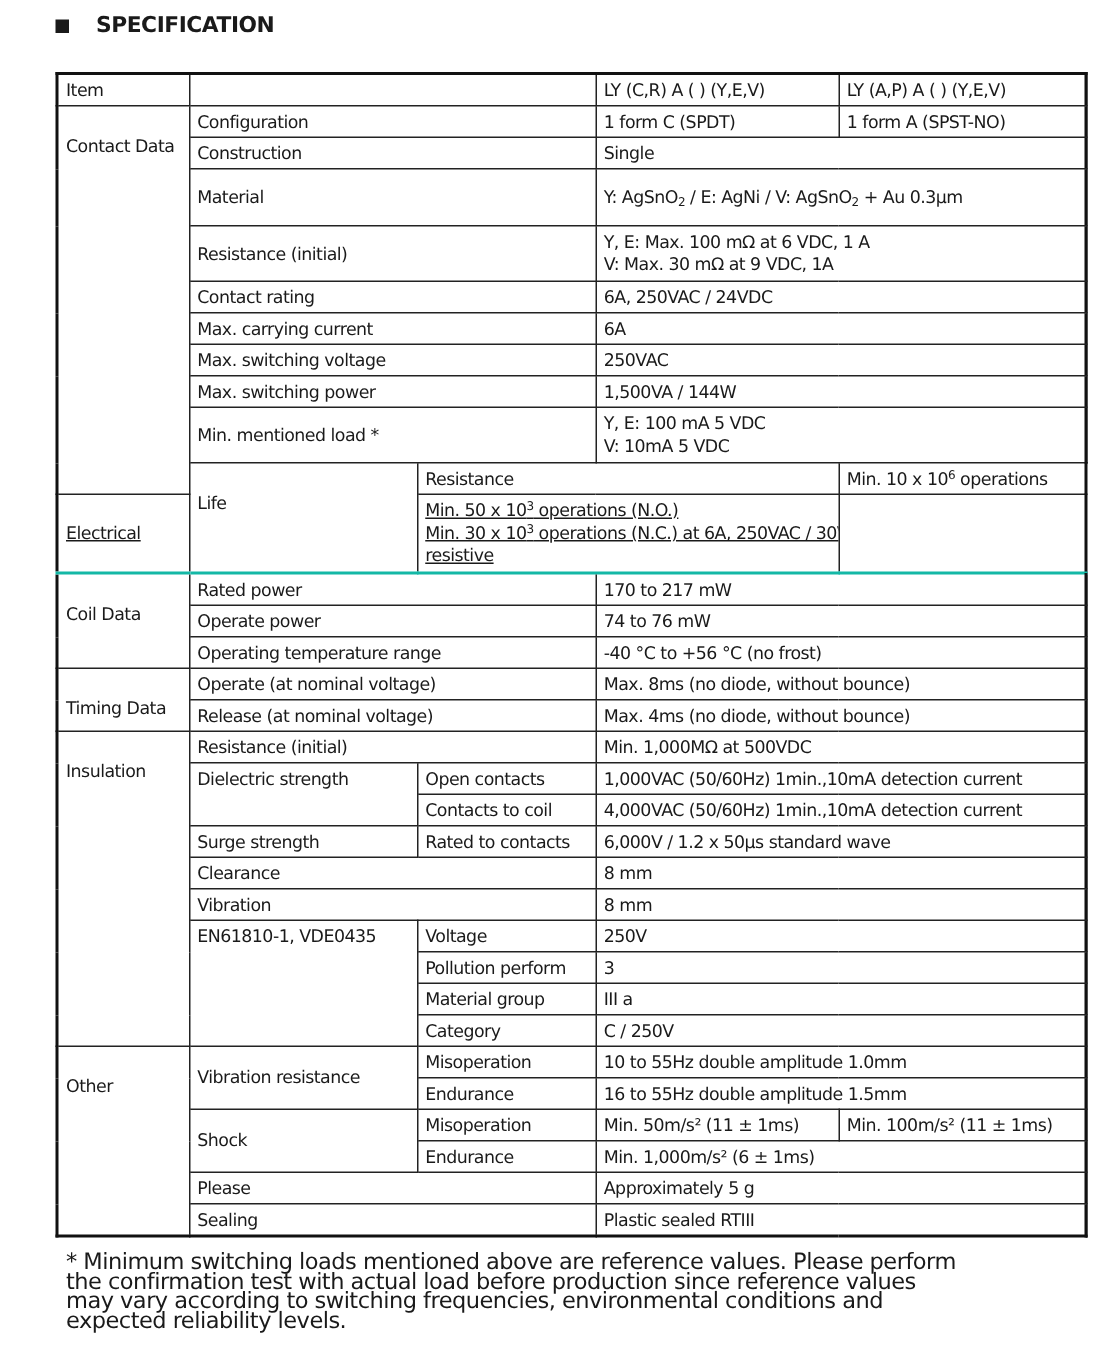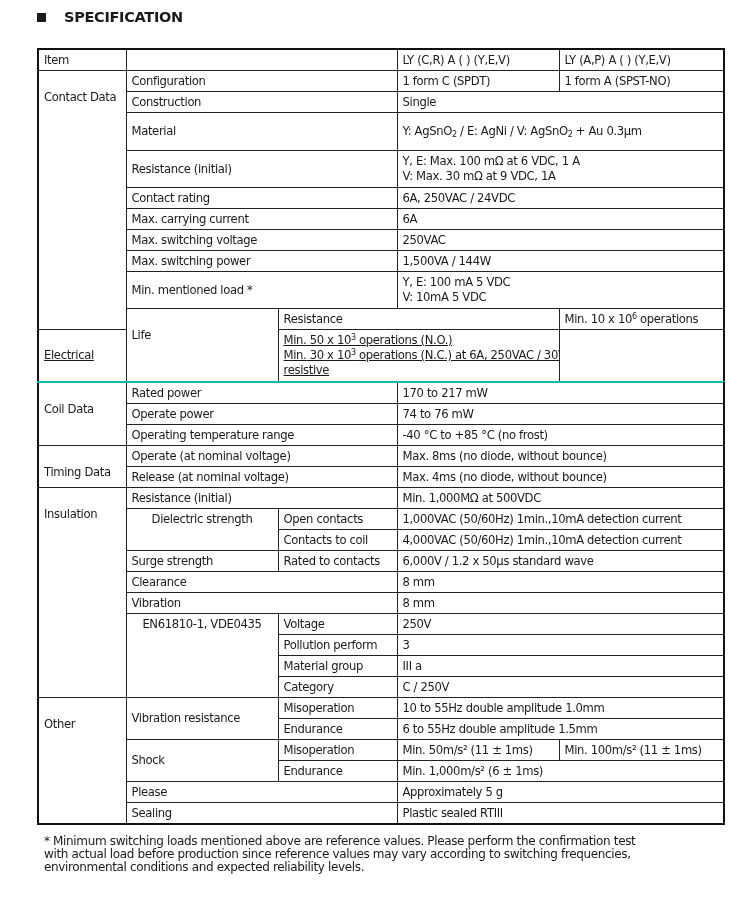--- a/index.html
+++ b/index.html
@@ -30,29 +30,29 @@
   table.spec td {
     border: 1px solid #222;
     padding: 0 5px;
     height: 20px;
     line-height: 15px;
     vertical-align: middle;
     white-space: nowrap;
     overflow: hidden;
   }
   table.spec td.cat { vertical-align: top; padding-top: 19px; }
-  table.spec td.top { vertical-align: top; padding-top: 3px; text-align: center; }
+  table.spec td.top { vertical-align: top; padding-top: 3px; }
   table.spec tr.tall2 td { height: 36px; }
   table.spec tr.tall3 td { height: 51px; text-decoration: underline; }
   table.spec tr.thick-top td { border-top: 2px solid #14b8a6; }
   sub { font-size: 8px; vertical-align: -2px; line-height: 0; }
   sup { font-size: 8px; vertical-align: 4px; line-height: 0; }
   .footnote {
     position: absolute; left: 44px; top: 835px; width: 600px;
-    font-size: 12px; line-height: 13px; letter-spacing: -0.35px;
+    font-size: 15px; line-height: 13px; letter-spacing: -0.35px;
     color: #1a1a1a;
   }
 </style>
 </head>
 <body>
 
 <div class="heading">
   <span class="square"></span>
   <span>SPECIFICATION</span>
 </div>
@@ -137,21 +137,21 @@
     <td rowspan="3" class="cat">Coil Data</td>
     <td colspan="2">Rated power</td>
     <td colspan="2">170 to 217 mW</td>
   </tr>
   <tr>
     <td colspan="2">Operate power</td>
     <td colspan="2">74 to 76 mW</td>
   </tr>
   <tr>
     <td colspan="2">Operating temperature range</td>
-    <td colspan="2">-40 °C to +85 °C (no frost)</td>
+    <td colspan="2">-40 °C to +56 °C (no frost)</td>
   </tr>
 
   <tr>
     <td rowspan="2" class="cat">Timing Data</td>
     <td colspan="2">Operate (at nominal voltage)</td>
     <td colspan="2">Max. 8ms (no diode, without bounce)</td>
   </tr>
   <tr>
     <td colspan="2">Release (at nominal voltage)</td>
     <td colspan="2">Max. 4ms (no diode, without bounce)</td>
@@ -203,21 +203,21 @@
   </tr>
 
   <tr>
     <td rowspan="6" class="cat">Other</td>
     <td rowspan="2">Vibration resistance</td>
     <td>Misoperation</td>
     <td colspan="2">10 to 55Hz double amplitude 1.0mm</td>
   </tr>
   <tr>
     <td>Endurance</td>
-    <td colspan="2">6 to 55Hz double amplitude 1.5mm</td>
+    <td colspan="2">16 to 55Hz double amplitude 1.5mm</td>
   </tr>
   <tr>
     <td rowspan="2">Shock</td>
     <td>Misoperation</td>
     <td>Min. 50m/s² (11 ± 1ms)</td>
     <td>Min. 100m/s² (11 ± 1ms)</td>
   </tr>
   <tr>
     <td>Endurance</td>
     <td colspan="2">Min. 1,000m/s² (6 ± 1ms)</td>

